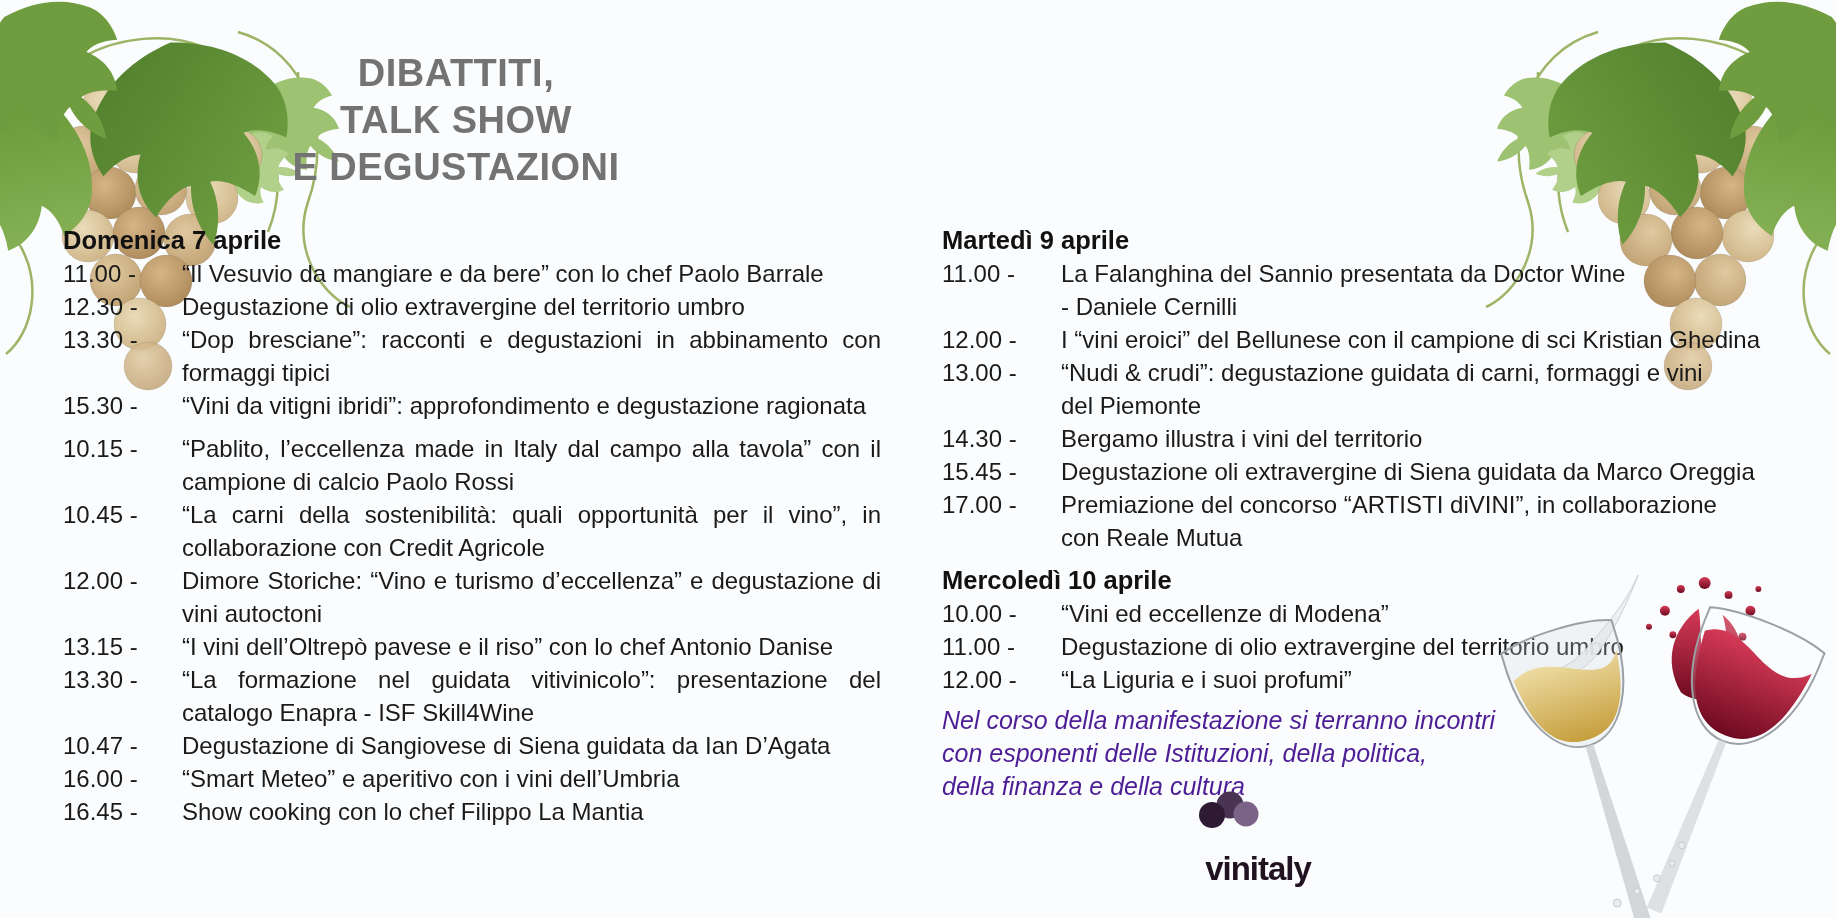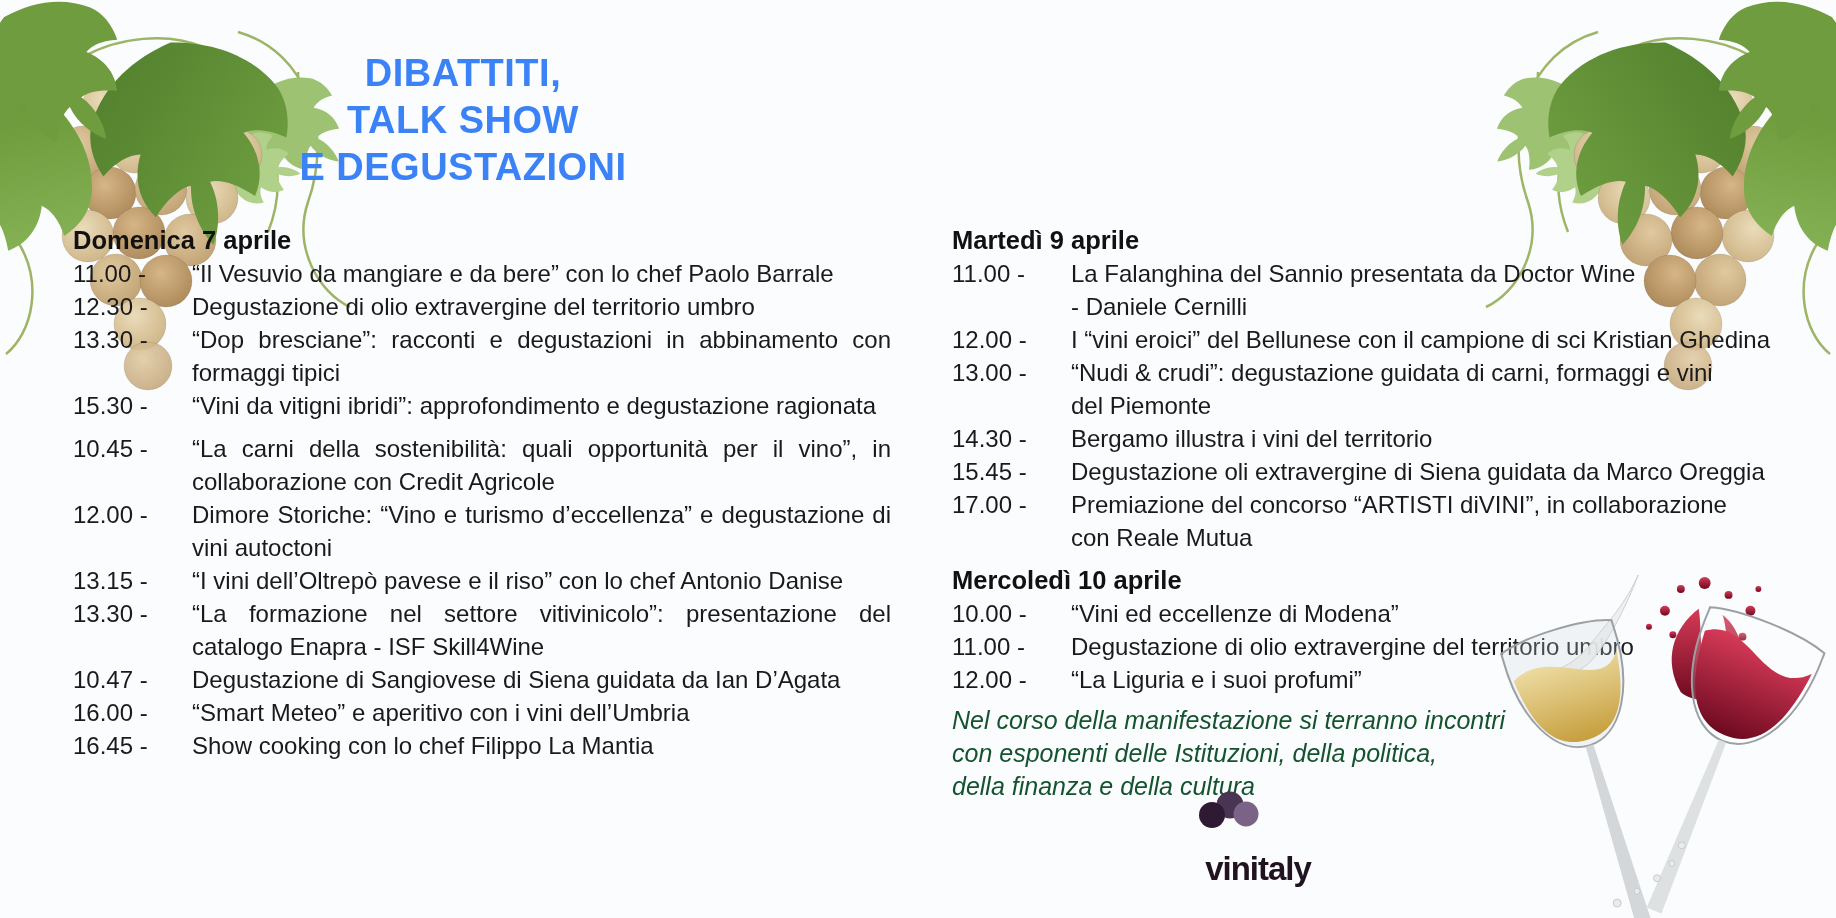--- a/index.html
+++ b/index.html
@@ -2,34 +2,34 @@
 <html><head>
 <meta charset="utf-8">
 <style>
   html,body{margin:0;padding:0;}
   body{
     width:1836px;height:918px;position:relative;overflow:hidden;
     background:#fafcfe;color:#1a1a1a;
     font-family:"Liberation Sans", sans-serif;
   }
   .title{
-    position:absolute;left:148px;top:50px;width:630px;
+    position:absolute;left:141px;top:50px;width:630px;
     text-align:center;font-weight:bold;font-size:38px;line-height:47px;
-    letter-spacing:.5px;color:#3b82f6;
+    letter-spacing:.5px;color:#737373;
   }
-  .col{position:absolute;top:224px;margin-left:10px;}
+  .col{position:absolute;top:224px;}
   .col-left{left:63px;width:818px;}
   .col-right{left:942px;width:828px;}
   .day-section + .day-section{margin-top:10px;}
   .day{font-weight:bold;font-size:25.5px;line-height:33px;margin:0;color:#111;}
   .event{display:flex;font-size:24px;line-height:33px;gap:36px;}
   .time{flex:0 0 83px;white-space:nowrap;}
   .desc{flex:1;white-space:pre-line;}
   .col-left .desc{text-align:justify;}
-  .note{margin-top:8px;font-style:italic;font-size:25px;line-height:33px;color:#14532d;}
+  .note{margin-top:8px;font-style:italic;font-size:25px;line-height:33px;color:#4c1d95;}
   .logo{position:absolute;left:1152px;top:779px;width:212px;height:116px;}
   .logo-grapes{position:absolute;left:0;top:0;}
   .logo-word{
     position:absolute;left:0;bottom:0;width:100%;text-align:center;
     font-weight:bold;font-size:33px;letter-spacing:-1px;color:#20121f;line-height:52px;
   }
   .corner{position:absolute;top:-8px;pointer-events:none;}
   .corner.left{left:-12px;}
   .corner.right{right:-12px;transform:scaleX(-1);}
   .glasses{position:absolute;left:1468px;top:575px;pointer-events:none;}
@@ -148,39 +148,43 @@
 
   <div class="event">
     <span class="time">15.30 -</span>
     <span class="desc">“Vini da vitigni ibridi”: approfondimento e degustazione ragionata</span>
   </div>
 </div>
   </section>
 
   <section class="day-section">
     <div class="events">
+  <div class="event">
+    <span class="time">10.15 -</span>
+    <span class="desc">“Pablito, l’eccellenza made in Italy dal campo alla tavola” con il campione di calcio Paolo Rossi</span>
+  </div>
 
   <div class="event">
     <span class="time">10.45 -</span>
     <span class="desc">“La carni della sostenibilità: quali opportunità per il vino”, in collaborazione con Credit Agricole</span>
   </div>
 
   <div class="event">
     <span class="time">12.00 -</span>
     <span class="desc">Dimore Storiche: “Vino e turismo d’eccellenza” e degustazione di vini autoctoni</span>
   </div>
 
   <div class="event">
     <span class="time">13.15 -</span>
     <span class="desc">“I vini dell’Oltrepò pavese e il riso” con lo chef Antonio Danise</span>
   </div>
 
   <div class="event">
     <span class="time">13.30 -</span>
-    <span class="desc">“La formazione nel settore vitivinicolo”: presentazione del catalogo Enapra - ISF Skill4Wine</span>
+    <span class="desc">“La formazione nel guidata vitivinicolo”: presentazione del catalogo Enapra - ISF Skill4Wine</span>
   </div>
 
   <div class="event">
     <span class="time">10.47 -</span>
     <span class="desc">Degustazione di Sangiovese di Siena guidata da Ian D’Agata</span>
   </div>
 
   <div class="event">
     <span class="time">16.00 -</span>
     <span class="desc">“Smart Meteo” e aperitivo con i vini dell’Umbria</span>

